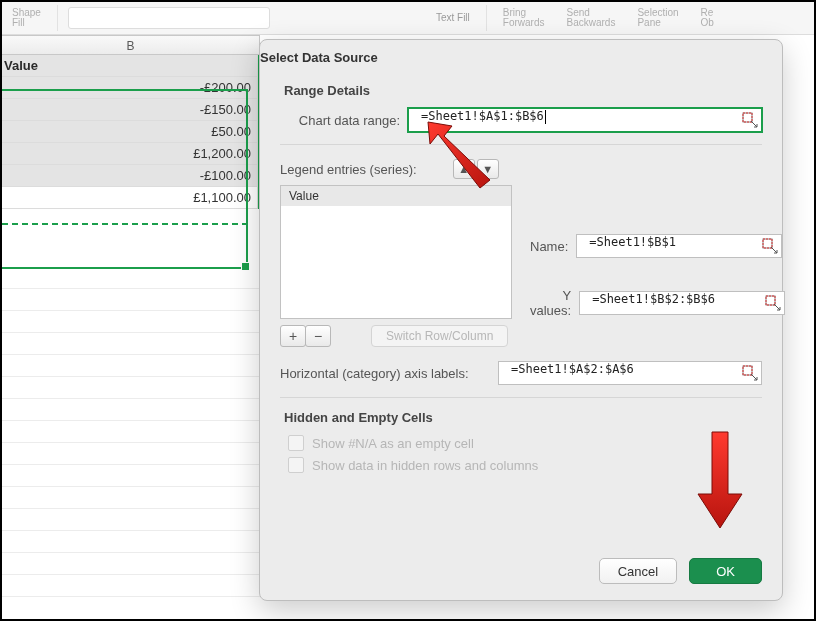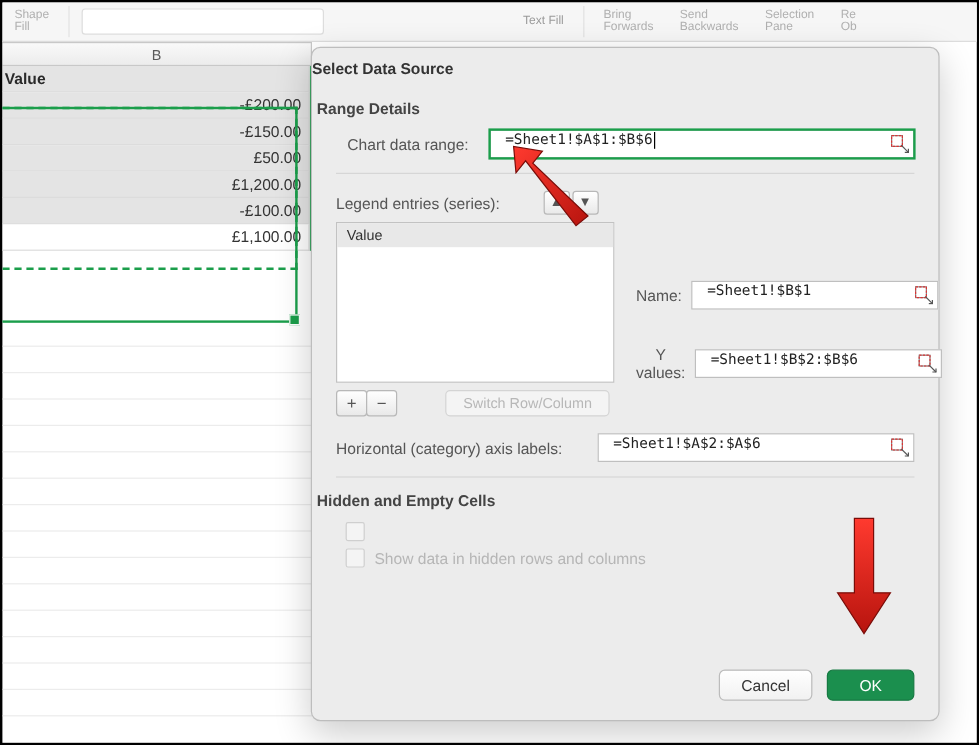--- a/index.html
+++ b/index.html
@@ -20,23 +20,23 @@
   .cell{height:21px;border-bottom:1px solid #dcdcdc;border-right:1px solid #dcdcdc;padding-right:6px;font-size:13px;display:flex;align-items:center;justify-content:flex-end;background:#e4e4e4;}
   .cell.head{justify-content:flex-start;padding-left:2px;font-weight:600;color:#2a2a2a;background:#e4e4e4;}
   .dashwrap{position:absolute;top:54px;left:-10px;width:252px;height:132px;border:2px dashed #1b9e4b;pointer-events:none;}
   .sel-b{position:absolute;top:54px;left:-10px;width:252px;height:176px;border:2px solid #1b9e4b;pointer-events:none;}
   .sel-b::after{content:"";position:absolute;right:-4px;bottom:-4px;width:7px;height:7px;background:#1b9e4b;border:1px solid #fff;}
   .gridlines{position:absolute;top:232px;left:0;width:258px;bottom:0;}
   .gl{height:21px;border-bottom:1px solid #ececec;}
   
   .dialog{position:absolute;top:37px;left:257px;width:522px;height:560px;background:#ececec;border:1px solid #bdbdbd;border-radius:8px;box-shadow:0 10px 30px rgba(0,0,0,.2);}
   .dlg-title{font-weight:600;font-size:13px;padding:10px 0 14px;color:#333;}
-  .section-hd{font-weight:600;font-size:13px;color:#444;padding-left:4px;margin-top:4px;margin-bottom:10px;}
+  .section-hd{font-weight:600;font-size:13px;color:#444;padding-left:24px;margin-top:4px;margin-bottom:10px;}
   .row{display:flex;align-items:center;margin:0 20px 10px 20px;gap:8px;}
-  .lbl{font-size:13px;color:#555;text-align:center;}
+  .lbl{font-size:13px;color:#555;text-align:right;}
   .inp{flex:1;height:22px;background:#fff;border:1px solid #bfbfbf;border-radius:0;font-family:Menlo,monospace;font-size:12px;padding:0 22px 0 12px;color:#222;position:relative;}
   .inp.focus{outline:2px solid #1b9e4b;outline-offset:-1px;}
   .inp .caret{display:inline-block;width:1px;height:14px;background:#000;vertical-align:middle;margin-left:1px;}
   .picker{position:absolute;right:3px;top:3px;width:16px;height:16px;cursor:pointer;}
   .picker svg{width:16px;height:16px;}
   .subhdr{font-size:13px;color:#555;margin:14px 0 6px 20px;display:flex;align-items:center;gap:10px;}
   .arrowbtns{display:flex;gap:2px;}
   .sq{width:20px;height:18px;border:1px solid #b8b8b8;background:linear-gradient(#fff,#e9e9e9);border-radius:3px;display:flex;align-items:center;justify-content:center;font-size:11px;color:#555;cursor:pointer;}
   .listbox{margin-left:20px;width:230px;height:132px;background:#fff;border:1px solid #c2c2c2;}
   .listbox .li{height:20px;background:#e8e8e8;padding-left:8px;font-size:12px;display:flex;align-items:center;color:#333;}
@@ -216,20 +216,21 @@
       </div>
     </div>
 
     <div class="divider"></div>
 
     <div class="section-hd">Hidden and Empty Cells</div>
 
 
     <div class="chk-row">
       <span class="chk"></span>
+      <span>Show #N/A as an empty cell</span>
     </div>
     <div class="chk-row">
       <span class="chk"></span>
       <span>Show data in hidden rows and columns</span>
     </div>
 
     <div class="btnrow">
       <div class="btn">Cancel</div>
       <div class="btn ok">OK</div>
     </div>

